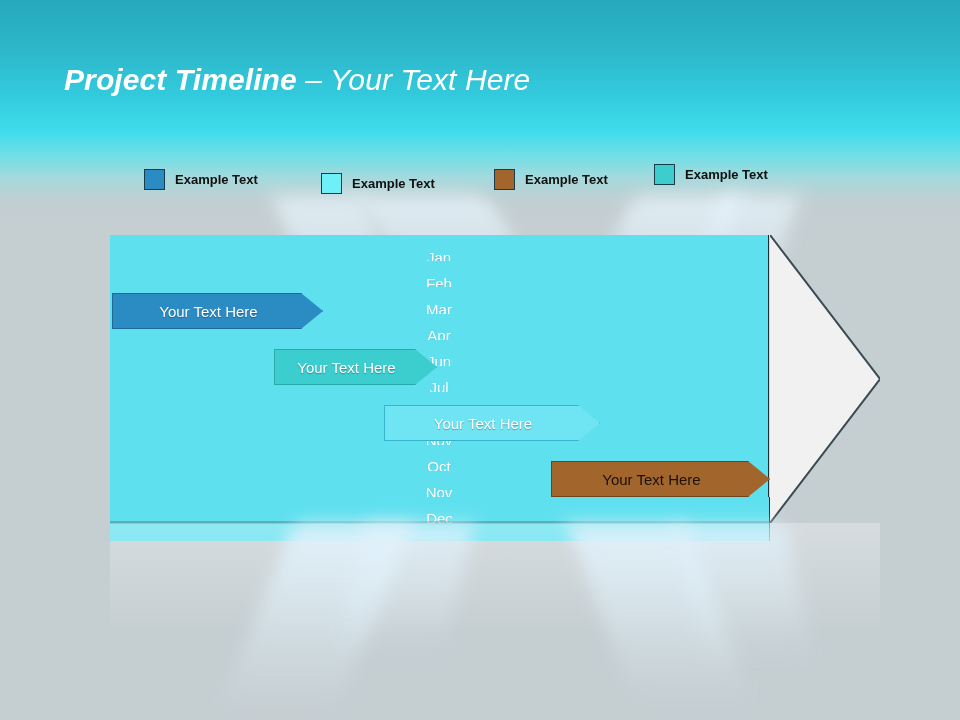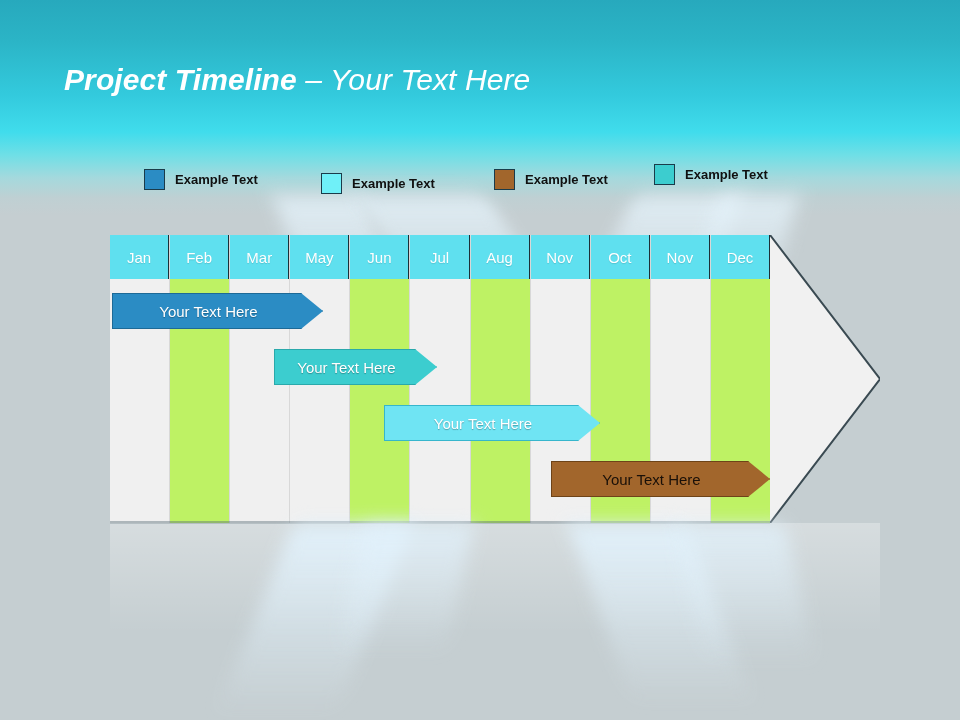--- a/index.html
+++ b/index.html
@@ -131,20 +131,21 @@
     position: absolute;
     left: 0; top: 0;
     width: 770px; height: 288px;
   }
   #grid {
     position: absolute;
     left: 0; top: 0;
     width: 660px;
     height: 288px;
     display: flex;
+    flex-direction: column;
   }
   .col {
     flex: 1 1 0;
     position: relative;
     height: 100%;
     border-right: 1px solid #d8d8d8;
     box-sizing: border-box;
   }
   .col:last-child { border-right: none; }
   .col.shade  { background: #f0f0f0; }
@@ -238,22 +239,22 @@
     <div id="grid">
         <div class="col shade">
           <div class="col-head">Jan</div>
         </div>
         <div class="col plain">
           <div class="col-head">Feb</div>
         </div>
         <div class="col shade">
           <div class="col-head">Mar</div>
         </div>
-        <div class="col shade">
-          <div class="col-head">May</div>
+        <div class="col plain">
+          <div class="col-head">Apr</div>
         </div>
         <div class="col plain">
           <div class="col-head">Jun</div>
         </div>
         <div class="col shade">
           <div class="col-head">Jul</div>
         </div>
         <div class="col plain">
           <div class="col-head">Aug</div>
         </div>

